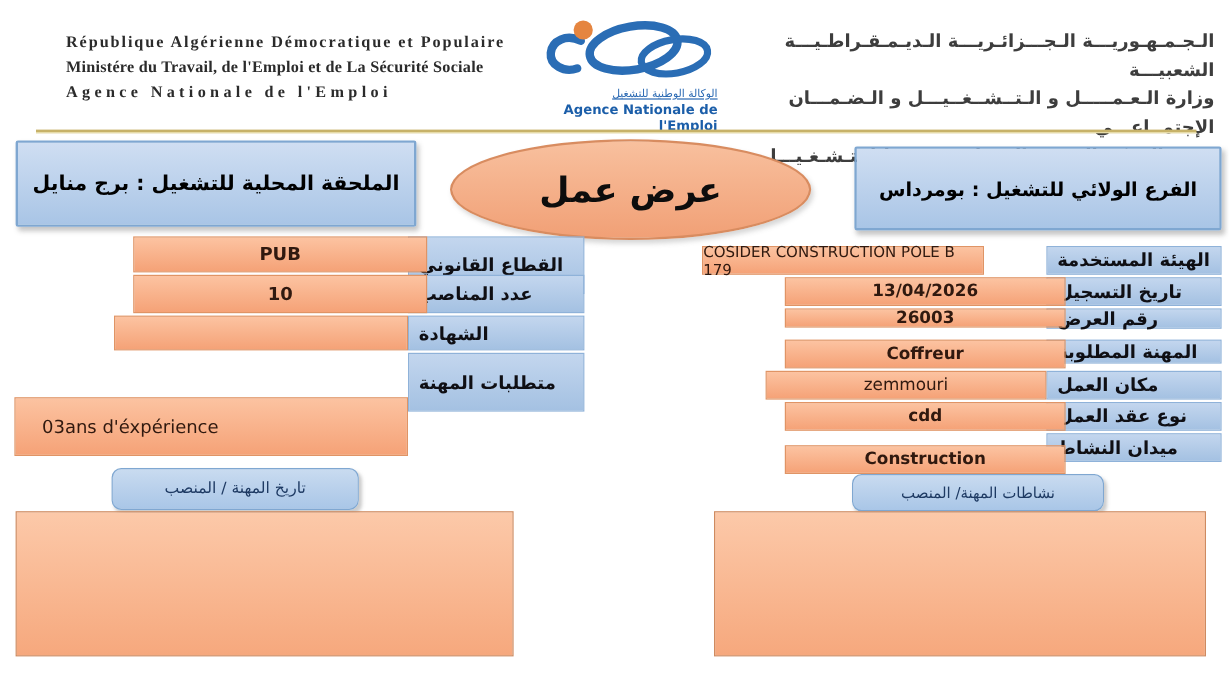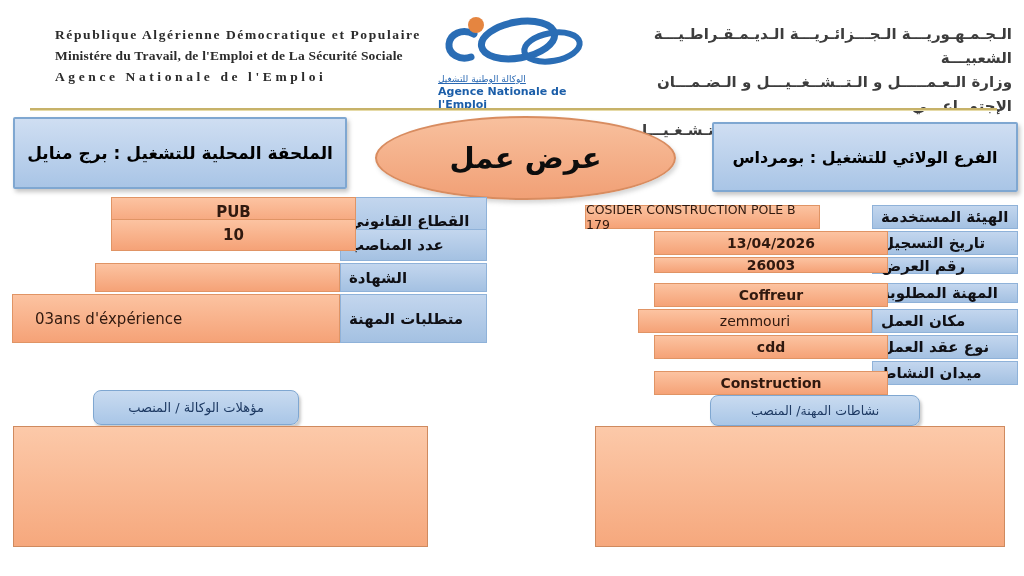--- a/index.html
+++ b/index.html
@@ -7,21 +7,21 @@
         font-family:"DejaVu Sans","Liberation Sans",sans-serif;border-radius:27px;}
 
   
   .fr-block{position:absolute;left:55px;top:24px;width:380px;
             font-family:"Liberation Serif","DejaVu Serif",serif;font-weight:bold;
             font-size:13.5px;color:#2b2b2b;line-height:21px;}
   .fr-block .l1{letter-spacing:1.6px;}
   .fr-block .l2{letter-spacing:0.2px;}
   .fr-block .l3{letter-spacing:3.6px;}
 
-  .logo{position:absolute;left:438px;top:14px;width:160px;text-align:left;}
+  .logo{position:absolute;left:438px;top:14px;width:160px;text-align:right;}
   .logo-ar{font-size:9px;color:#2a69b3;text-decoration:underline;margin-top:-2px;}
   .logo-fr{font-size:11px;font-weight:bold;color:#1b5ea9;margin-top:1px;}
 
   .ar-block{position:absolute;right:12px;top:22px;width:420px;direction:rtl;
             font-size:15px;font-weight:bold;color:#3d3d3d;line-height:24px;text-align:right;}
   .ar-block .l3{word-spacing:18px;text-align:center;}
 
   .gold-line{position:absolute;left:30px;top:108px;width:967px;height:2px;
              background:#c7b269;border-bottom:1px solid #e6dba8;}
 
@@ -41,21 +41,21 @@
 
   
   .bcell{position:absolute;background:linear-gradient(180deg,#c3d6ee 0%,#a4c1e2 100%);
          border:1px solid #8fb2d9;display:flex;align-items:center;justify-content:flex-end;
          direction:rtl;padding:0 8px;box-sizing:border-box;
          font-weight:bold;font-size:15px;color:#0f0f14;}
   .ocell{position:absolute;background:linear-gradient(180deg,#fcc3a1 0%,#f5a277 100%);
          border:1px solid #e09465;display:flex;align-items:center;justify-content:center;
          box-sizing:border-box;font-size:15px;color:#30190f;}
   .ocell.bold{font-weight:bold;margin-left:16px;}
-  .ocell.leftalign{justify-content:flex-start;padding-left:22px;}
+  .ocell.leftalign{justify-content:flex-start;padding-left:22px;margin-top:37px;}
   .ocell.small{font-size:12.5px;}
   .ocell.med{font-size:14px;}
 
   
   .pill{position:absolute;background:linear-gradient(180deg,#c9dbf0 0%,#a9c6e7 100%);
         border:1.5px solid #7fa7d1;border-radius:8px;box-shadow:2px 3px 3px rgba(110,110,110,.35);
         display:flex;align-items:center;justify-content:center;direction:rtl;
         font-size:13px;color:#1e3a63;}
   .bigbox{position:absolute;top:426px;height:121px;
           background:linear-gradient(180deg,#fcc9a9 0%,#f6a87d 100%);
@@ -92,21 +92,21 @@
   <div class="gold-line"></div>
 
   <div class="bluebox banner-left">الملحقة المحلية للتشغيل : برج منايل</div>
   <div class="ellipse">عرض عمل</div>
   <div class="bluebox banner-right">الفرع الولائي للتشغيل : بومرداس</div>
 
   <div class="bcell" style="left:340px;top:197px;width:147px;height:48px;">القطاع القانوني</div>
   <div class="ocell bold" style="left:95px;top:197px;width:245px;height:30px;">PUB</div>
 
   <div class="bcell" style="left:340px;top:229px;width:147px;height:32px;">عدد المناصب</div>
-  <div class="ocell bold" style="left:95px;top:219px;width:245px;height:32px;">10</div>
+  <div class="ocell bold" style="left:95px;top:229px;width:245px;height:32px;">10</div>
 
   <div class="bcell" style="left:340px;top:263px;width:147px;height:29px;">الشهادة</div>
   <div class="ocell" style="left:95px;top:263px;width:245px;height:29px;"></div>
 
   <div class="bcell" style="left:340px;top:294px;width:147px;height:49px;">متطلبات المهنة</div>
   <div class="ocell leftalign" style="left:12px;top:294px;width:328px;height:49px;">03ans d'éxpérience</div>
 
   <div class="bcell" style="left:872px;top:205px;width:146px;height:24px;">الهيئة المستخدمة</div>
   <div class="ocell small" style="left:585px;top:205px;width:235px;height:24px;">COSIDER CONSTRUCTION POLE B 179</div>
 
@@ -121,19 +121,19 @@
 
   <div class="bcell" style="left:872px;top:309px;width:146px;height:24px;">مكان العمل</div>
   <div class="ocell med" style="left:638px;top:309px;width:234px;height:24px;">zemmouri</div>
 
   <div class="bcell" style="left:872px;top:335px;width:146px;height:24px;">نوع عقد العمل</div>
   <div class="ocell bold med" style="left:638px;top:335px;width:234px;height:24px;">cdd</div>
 
   <div class="bcell" style="left:872px;top:361px;width:146px;height:24px;">ميدان النشاط</div>
   <div class="ocell bold med" style="left:638px;top:371px;width:234px;height:24px;">Construction</div>
 
-  <div class="pill" style="left:93px;top:390px;width:204px;height:33px;">مؤهلات الوكالة / المنصب</div>
+  <div class="pill" style="left:93px;top:390px;width:204px;height:33px;">تاريخ المهنة / المنصب</div>
   <div class="bigbox" style="left:13px;width:415px;"></div>
 
   <div class="pill" style="left:710px;top:395px;width:208px;height:29px;font-size:12.5px;">نشاطات المهنة/ المنصب</div>
   <div class="bigbox" style="left:595px;width:410px;"></div>
 
 </div>
 
 </body></html>

